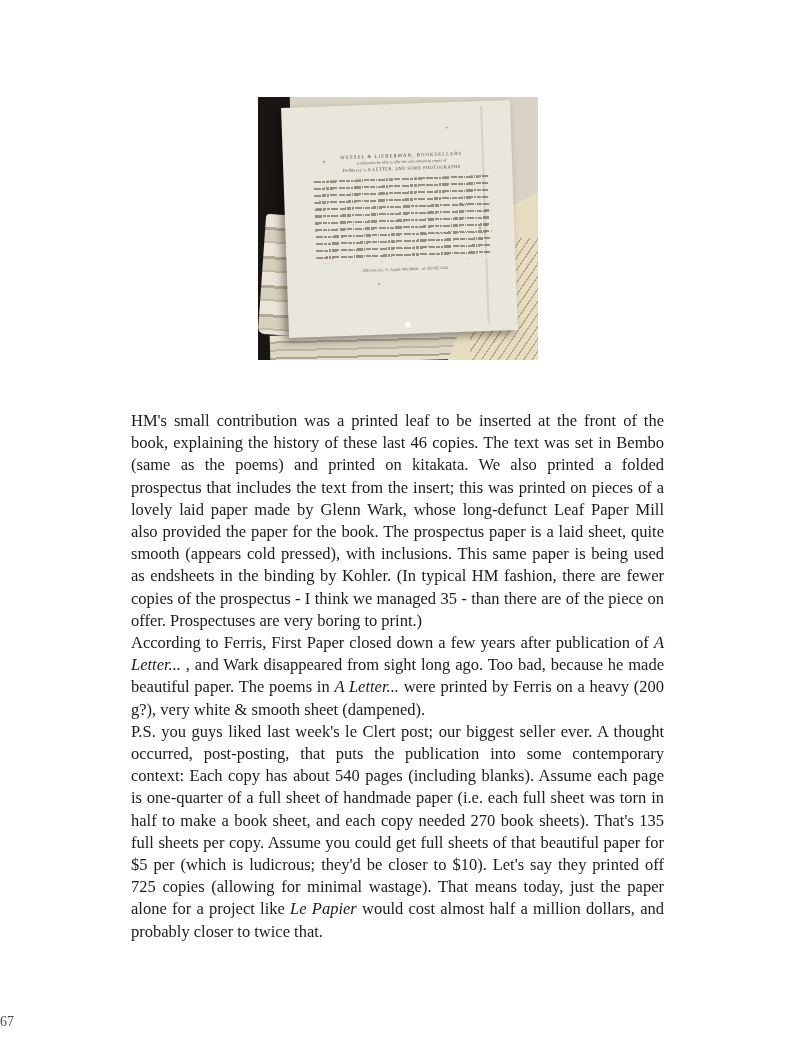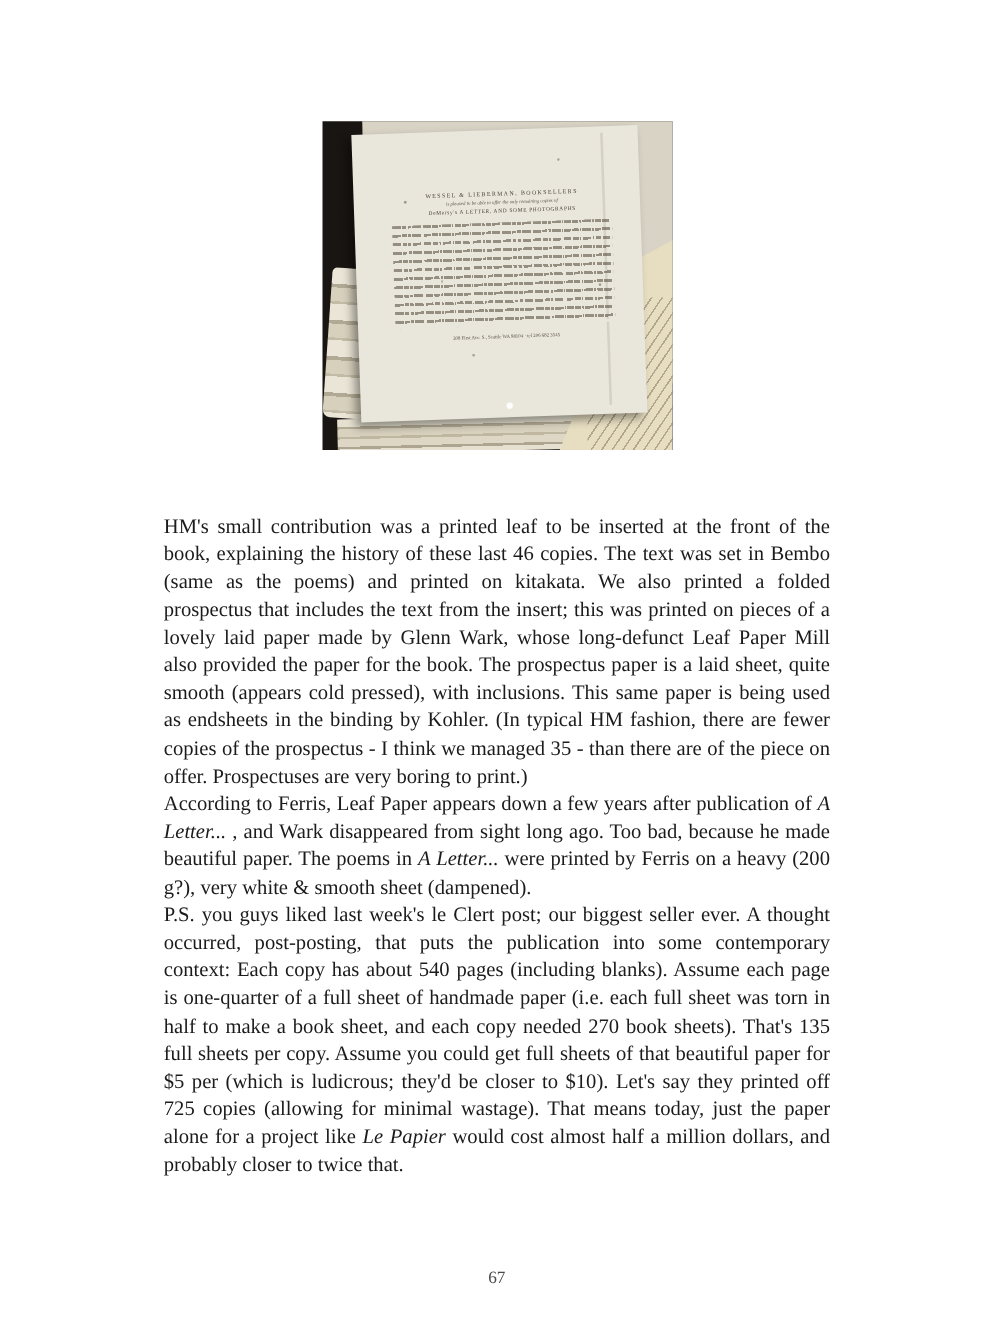--- a/index.html
+++ b/index.html
@@ -81,21 +81,21 @@
   
   .bodytext{
     position:absolute;left:131px;top:374px;width:533px;
     font-size:16.5px;line-height:22.2px;text-align:justify;margin-top:36px;
   }
   .bodytext p{margin:0;padding:0;}
   .bodytext em{font-style:italic;}
 
   
   .pageno{
-    position:absolute;left:0;top:1014px;width:795px;text-align:center;
+    position:absolute;left:0;top:1014px;width:795px;text-align:left;
     font-size:13.8px;color:var(--page-number,#4a4a4a);
   }
 </style>
 </head>
 <body>
 
 <div class="page">
 
   <figure class="photo">
     <div class="behind-sheet"></div>
@@ -113,19 +113,19 @@
           <div class="ph3">DeMersy's A LETTER, AND SOME PHOTOGRAPHS</div>
           <div class="pbody"></div>
           <div class="paddr">208 First Ave. S., Seattle WA 98104 · tel 206 682 3545</div>
         </div>
       </div>
     </div>
   </figure>
 
   <div class="bodytext">
       <p><span>HM's small contribution was a printed leaf to be inserted at the front of the book, explaining the history of these last 46 copies. The text was set in Bembo (same as the poems) and printed on kitakata. We also printed a folded prospectus that includes the text from the insert; this was printed on pieces of a lovely laid paper made by Glenn Wark, whose long-defunct Leaf Paper Mill also provided the paper for the book. The prospectus paper is a laid sheet, quite smooth (appears cold pressed), with inclusions. This same paper is being used as endsheets in the binding by Kohler. (In typical HM fashion, there are fewer copies of the prospectus - I think we managed 35 - than there are of the piece on offer. Prospectuses are very boring to print.)</span></p>
-      <p><span>According to Ferris, Leaf Paper appears down a few years after publication of </span><em>A Letter...</em><span> , and Wark disappeared from sight long ago. Too bad, because he made beautiful paper. The poems in </span><em>A Letter...</em><span> were printed by Ferris on a heavy (200 g?), very white &amp; smooth sheet (dampened).</span></p>
+      <p><span>According to Ferris, First Paper closed down a few years after publication of </span><em>A Letter...</em><span> , and Wark disappeared from sight long ago. Too bad, because he made beautiful paper. The poems in </span><em>A Letter...</em><span> were printed by Ferris on a heavy (200 g?), very white &amp; smooth sheet (dampened).</span></p>
       <p><span>P.S. you guys liked last week's le Clert post; our biggest seller ever. A thought occurred, post-posting, that puts the publication into some contemporary context: Each copy has about 540 pages (including blanks). Assume each page is one-quarter of a full sheet of handmade paper (i.e. each full sheet was torn in half to make a book sheet, and each copy needed 270 book sheets). That's 135 full sheets per copy. Assume you could get full sheets of that beautiful paper for $5 per (which is ludicrous; they'd be closer to $10). Let's say they printed off 725 copies (allowing for minimal wastage). That means today, just the paper alone for a project like </span><em>Le Papier</em><span> would cost almost half a million dollars, and probably closer to twice that.</span></p>
     </div>
 
   <div class="pageno">67</div>
 
 </div>
 
 </body></html>

